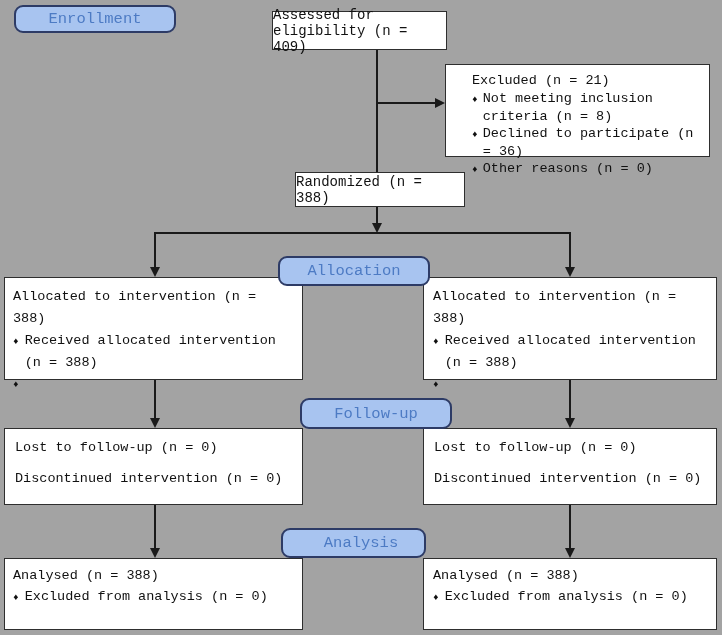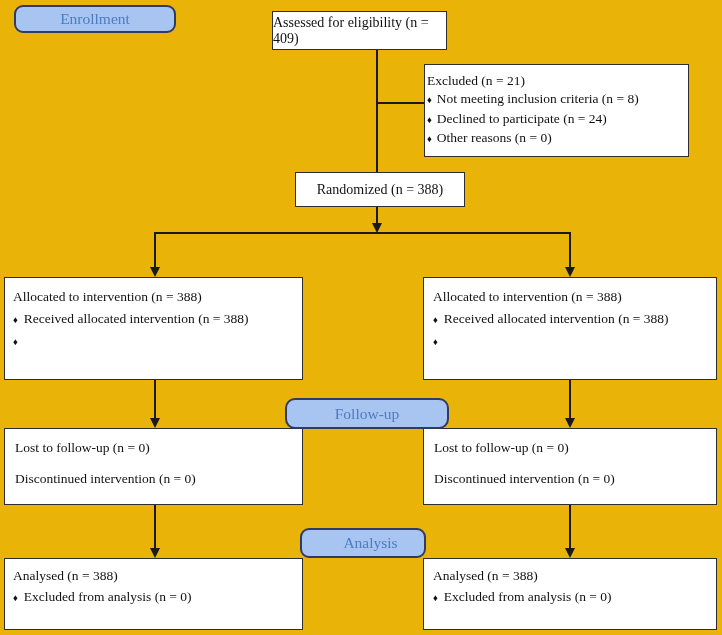--- a/index.html
+++ b/index.html
@@ -1,18 +1,18 @@
 <!DOCTYPE html>
 <html style="--label-fill: #a8c4f0; --label-border: #2d3b66; --label-text: #4d7bc4; --line-color: #1a1a1a; --box-border: #2e2e2e; --text-color: #111111;"><head>
 <meta charset="utf-8">
 <style>
   html,body{margin:0;padding:0;background:#ffffff;}
   .canvas{
-    position:relative;width:722px;height:635px;background:#eab308;overflow:hidden;
-    font-family:Liberation Serif, serif;color:var(--text-color,#111);
+    position:relative;width:722px;height:635px;background:#a3a3a3;overflow:hidden;
+    font-family:Liberation Mono, monospace;color:var(--text-color,#111);
   }
   
   .box{
     position:absolute;background:#ffffff;border:1.5px solid var(--box-border,#2e2e2e);
     box-sizing:border-box;font-size:13.5px;z-index:1;
   }
   .box.center{display:flex;align-items:center;justify-content:center;font-size:14px;}
   .tline{line-height:20px;}
   .bline{display:flex;align-items:baseline;gap:6px;line-height:22px;}
   .bullet{font-size:9.5px;flex:0 0 auto;}
@@ -43,22 +43,23 @@
     border-top:5px solid transparent;border-bottom:5px solid transparent;
     border-left:10px solid var(--line-color,#1a1a1a);
   }
 </style>
 </head>
 <body>
 
 <div class="canvas">
 
   <div class="stage" style="left:14px;top:5px;width:162px;height:28px;">Enrollment</div>
-  <div class="stage" style="left:285px;top:398px;width:164px;height:31px;border-radius:10px;">Follow-up</div>
-  <div class="stage" style="left:300px;top:528px;width:126px;height:30px;padding-left:15px;">Analysis</div>
+  <div class="stage" style="left:278px;top:256px;width:152px;height:30px;">Allocation</div>
+  <div class="stage" style="left:300px;top:398px;width:152px;height:31px;">Follow-up</div>
+  <div class="stage" style="left:281px;top:528px;width:145px;height:30px;padding-left:15px;">Analysis</div>
 
   <div class="vline" style="left:376px;top:50px;height:122px;"></div>
   <div class="hline" style="left:377px;top:102px;width:60px;"></div>
   <div class="arrow-right" style="left:435px;top:98px;"></div>
 
   <div class="vline" style="left:376px;top:207px;height:19px;"></div>
   <div class="arrow-down" style="left:372px;top:223px;"></div>
   <div class="hline" style="left:154px;top:232px;width:417px;"></div>
 
   <div class="vline" style="left:154px;top:232px;height:36px;"></div>
@@ -73,29 +74,29 @@
 
   <div class="vline" style="left:154px;top:505px;height:44px;"></div>
   <div class="arrow-down" style="left:150px;top:548px;"></div>
   <div class="vline" style="left:569px;top:505px;height:44px;"></div>
   <div class="arrow-down" style="left:565px;top:548px;"></div>
 
   <div class="box center" style="left:272px;top:11px;width:175px;height:39px;">
     <span>Assessed for eligibility (n = 409)</span>
   </div>
 
-  <div class="box tight" style="left:424px;top:64px;width:265px;height:93px;padding:7px 8px 0 2px;">
+  <div class="box tight" style="left:445px;top:64px;width:265px;height:93px;padding:7px 8px 0 26px;">
     <div class="tline">Excluded (n = 21)</div>
     <div class="bline">
       <span class="bullet">♦</span>
       <span>Not meeting inclusion criteria (n = 8)</span>
     </div>
     <div class="bline">
       <span class="bullet">♦</span>
-      <span>Declined to participate (n = 24)</span>
+      <span>Declined to participate (n = 36)</span>
     </div>
     <div class="bline">
       <span class="bullet">♦</span>
       <span>Other reasons (n = 0)</span>
     </div>
   </div>
 
   <div class="box center" style="left:295px;top:172px;width:170px;height:35px;">
     <span>Randomized (n = 388)</span>
   </div>

